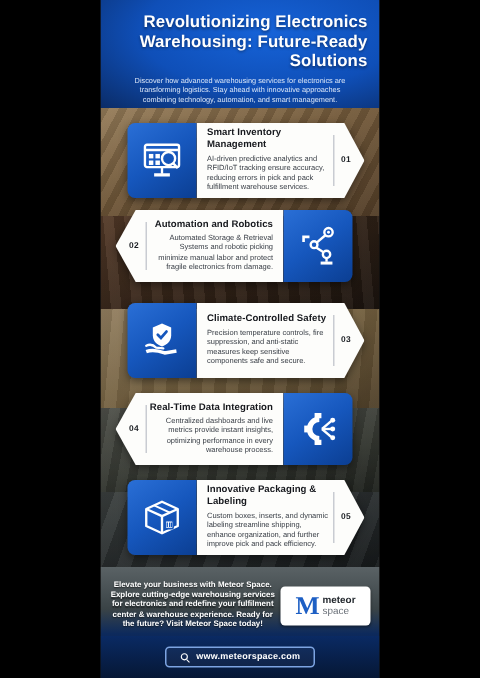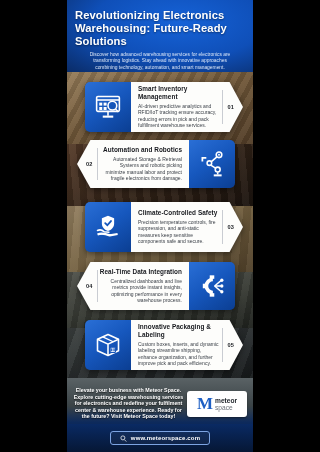--- a/index.html
+++ b/index.html
@@ -15,21 +15,21 @@
 
   
   .header{
     position:relative;height:72px;
     background:
       radial-gradient(120% 140% at 60% 30%, #1663d8 0%, #0f4fb8 38%, #0a2a63 72%, #061733 100%);
     padding:6px 8px 0 8px;box-sizing:border-box;
   }
   .header .title{
     color:#fff;font-weight:bold;font-size:11.2px;line-height:13px;
-    text-align:left;letter-spacing:.1px;margin:3px 0 0 0;
+    text-align:right;letter-spacing:.1px;margin:3px 0 0 0;
     text-shadow:0 1px 2px rgba(0,0,0,.45);
   }
   .header .subtitle{
     color:#dbe6f7;font-size:4.9px;line-height:6.4px;text-align:center;
     margin:4px 9px 0 9px;
   }
 
   
   .body{
     position:absolute;top:72px;left:0;width:186px;height:306px;overflow:hidden;

